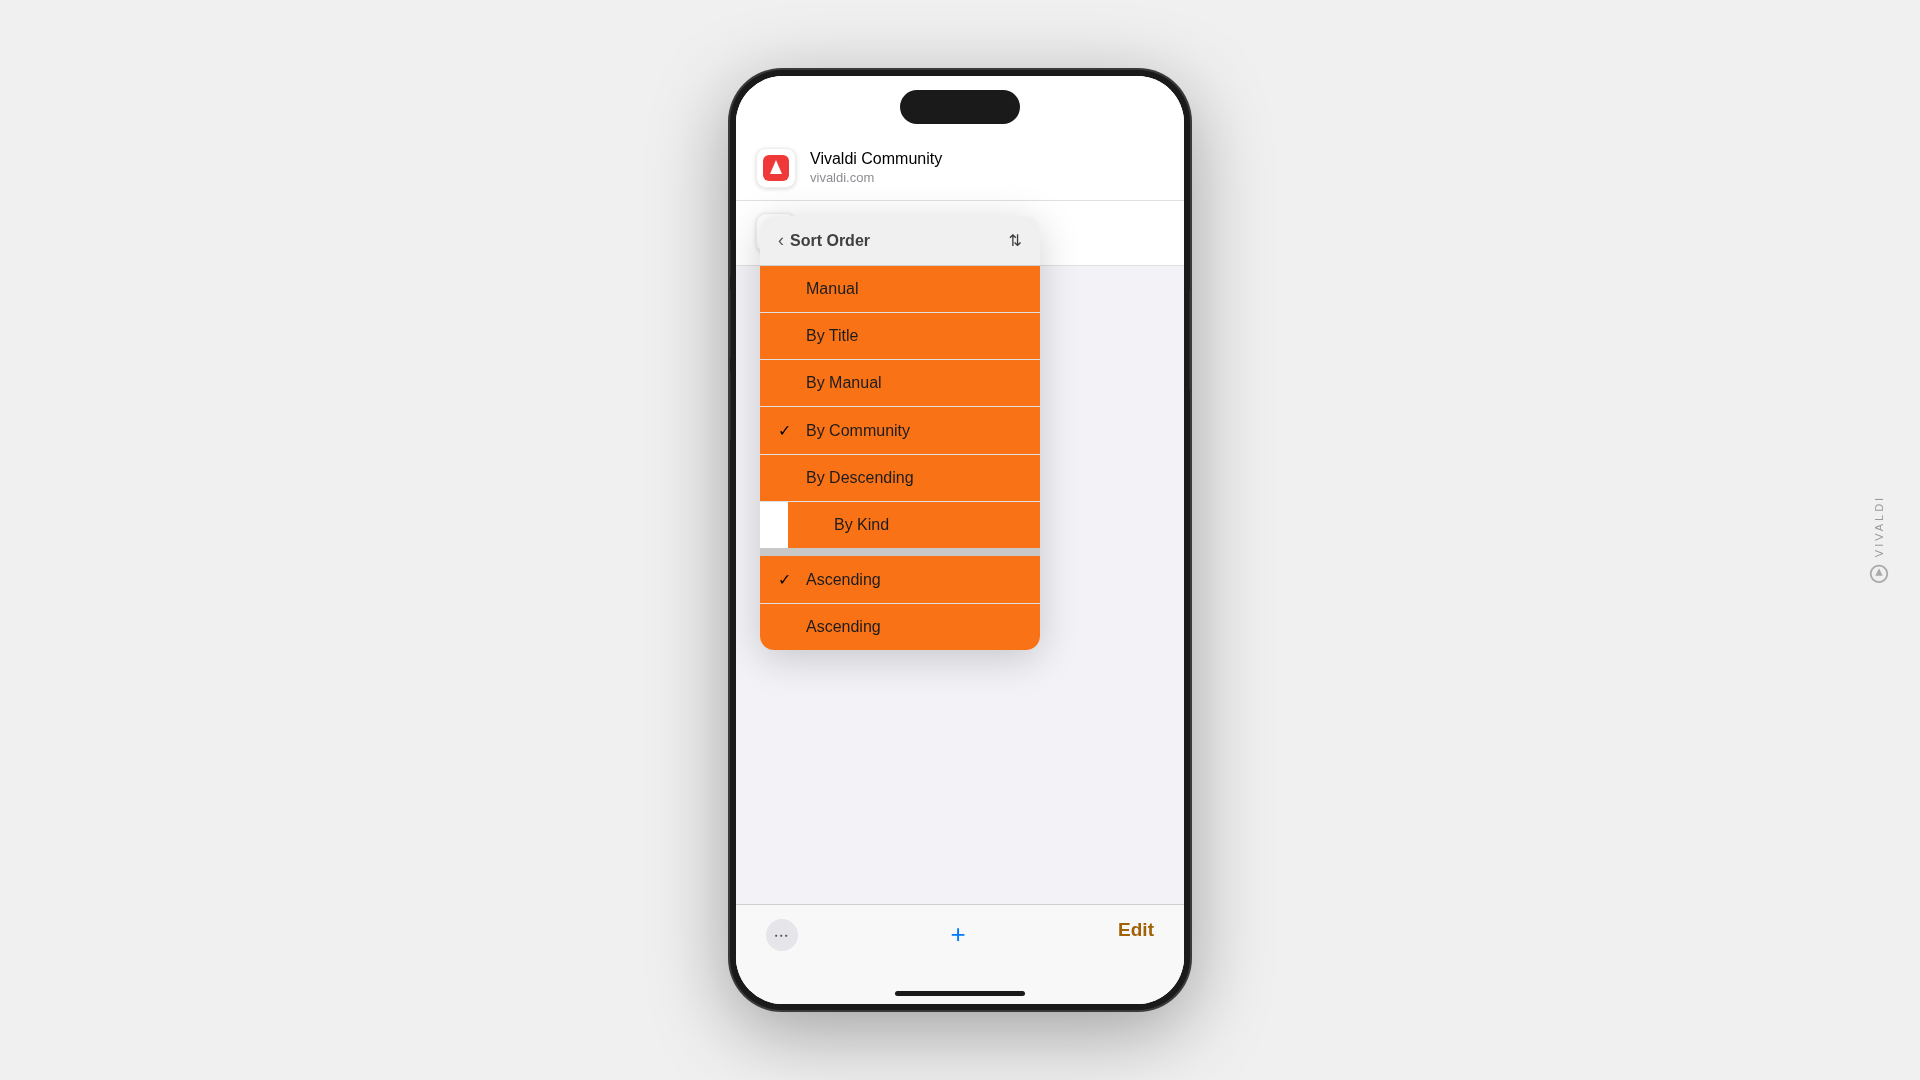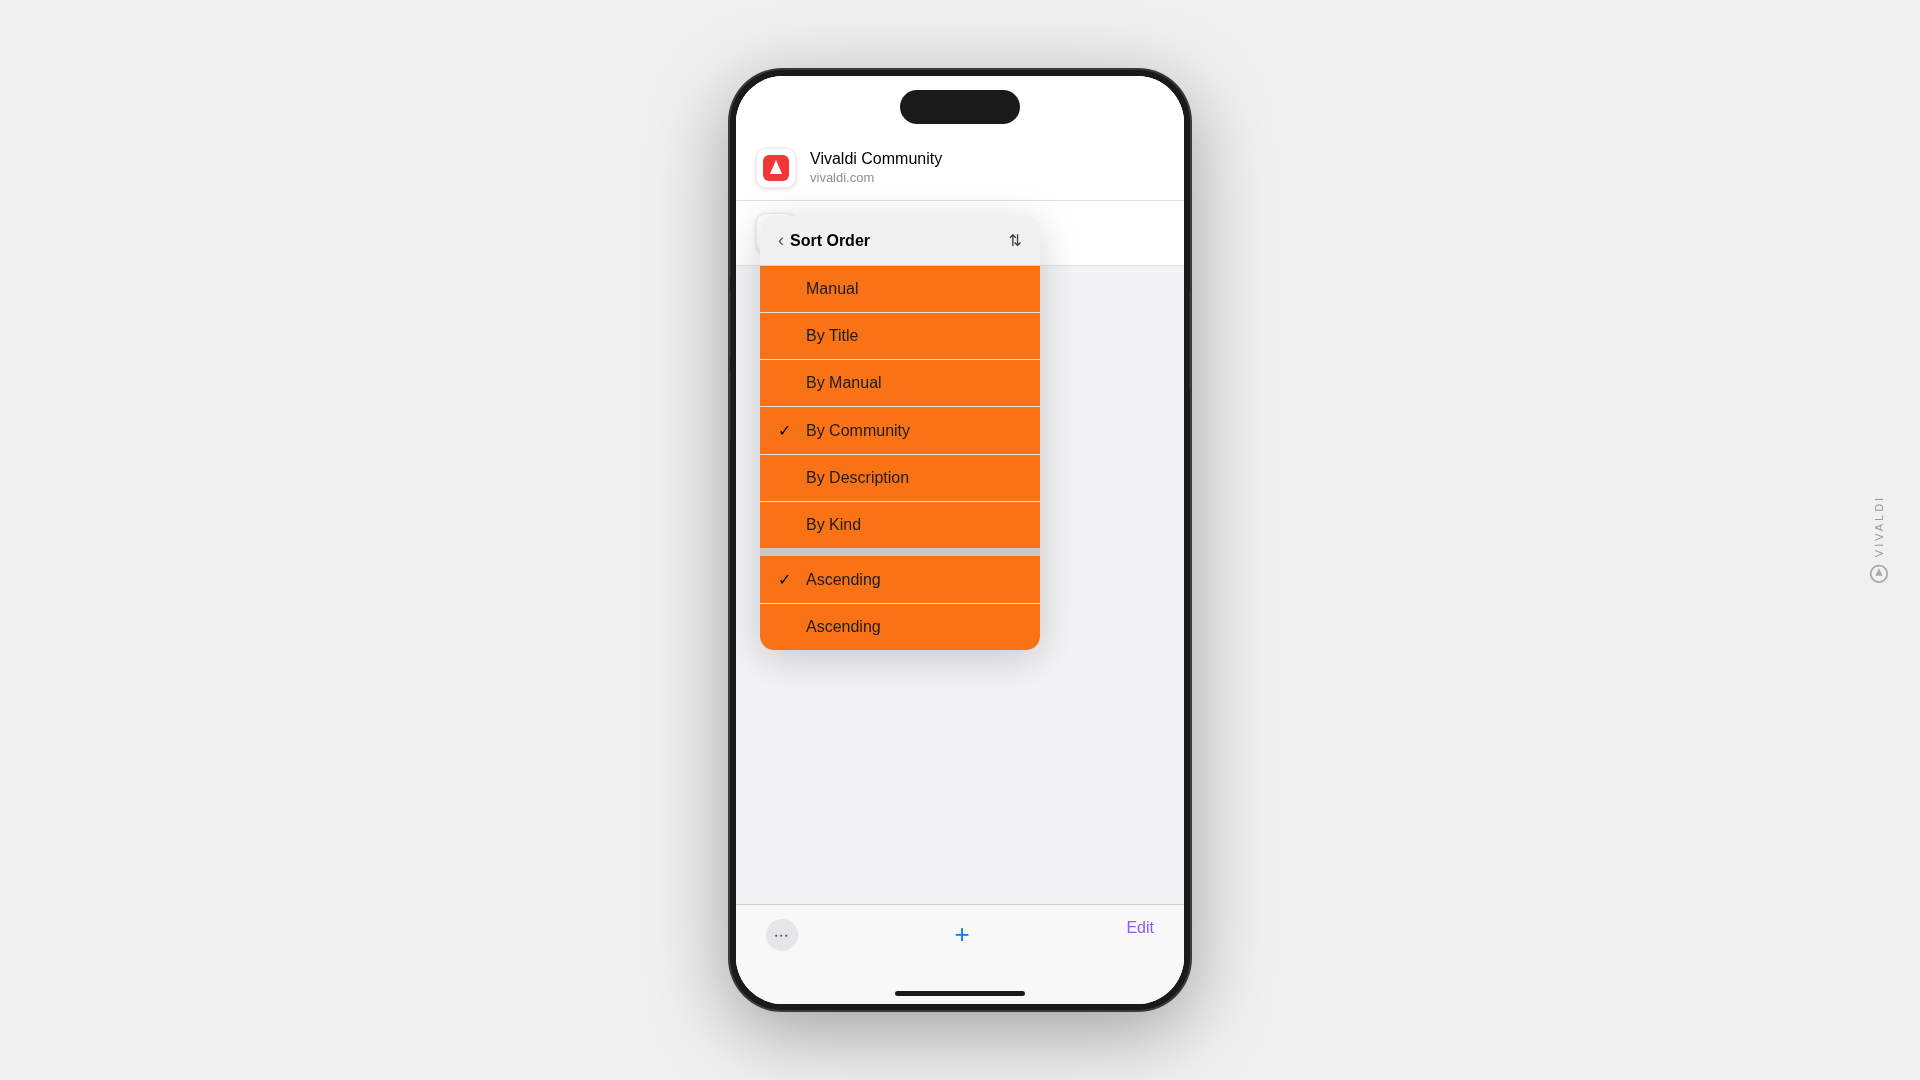--- a/index.html
+++ b/index.html
@@ -219,21 +219,21 @@
     }
 
     .sort-header-chevron {
       color: #3c3c3c;
       font-size: 14px;
     }
 
     .sort-header-title {
       font-size: 16px;
       font-weight: 600;
-      color: #000000;
+      color: #404040;
     }
 
     .sort-header-icon {
       font-size: 16px;
       color: #3c3c3c;
     }
 
     
     .menu-item {
       display: flex;
@@ -277,23 +277,23 @@
       height: 100px;
       background: #f8f8f8;
       border-top: 0.5px solid #d0d0d0;
       display: flex;
       align-items: flex-start;
       justify-content: space-between;
       padding: 14px 30px 0;
     }
 
     .toolbar-btn {
-      font-size: 16px;
-      color: #8b5cf6;
-      font-weight: 400;
+      font-size: 19px;
+      color: #a16207;
+      font-weight: 700;
     }
 
     .toolbar-btn-more {
       width: 32px;
       height: 32px;
       border-radius: 50%;
       background: #e5e5ea;
       display: flex;
       align-items: center;
       justify-content: center;
@@ -388,23 +388,23 @@
         <div class="menu-item">
           <span class="menu-item-check"></span>
           <span class="menu-item-label">By Manual</span>
         </div>
         <div class="menu-item">
           <span class="menu-item-check" style="color:#000; font-size:16px;">✓</span>
           <span class="menu-item-label">By Community</span>
         </div>
         <div class="menu-item">
           <span class="menu-item-check"></span>
-          <span class="menu-item-label">By Description</span>
-        </div>
-        <div class="menu-item" style="border-bottom: none;">
+          <span class="menu-item-label">By Descending</span>
+        </div>
+        <div class="menu-item" style="border-bottom: none; margin-left: 28px;">
           <span class="menu-item-check"></span>
           <span class="menu-item-label">By Kind</span>
         </div>
 
         <div class="menu-separator" style="background:#c8c8c8; height: 8px;"></div>
 
         <div class="menu-item">
           <span class="menu-item-check" style="color:#000; font-size:16px;">✓</span>
           <span class="menu-item-label">Ascending</span>
         </div>

